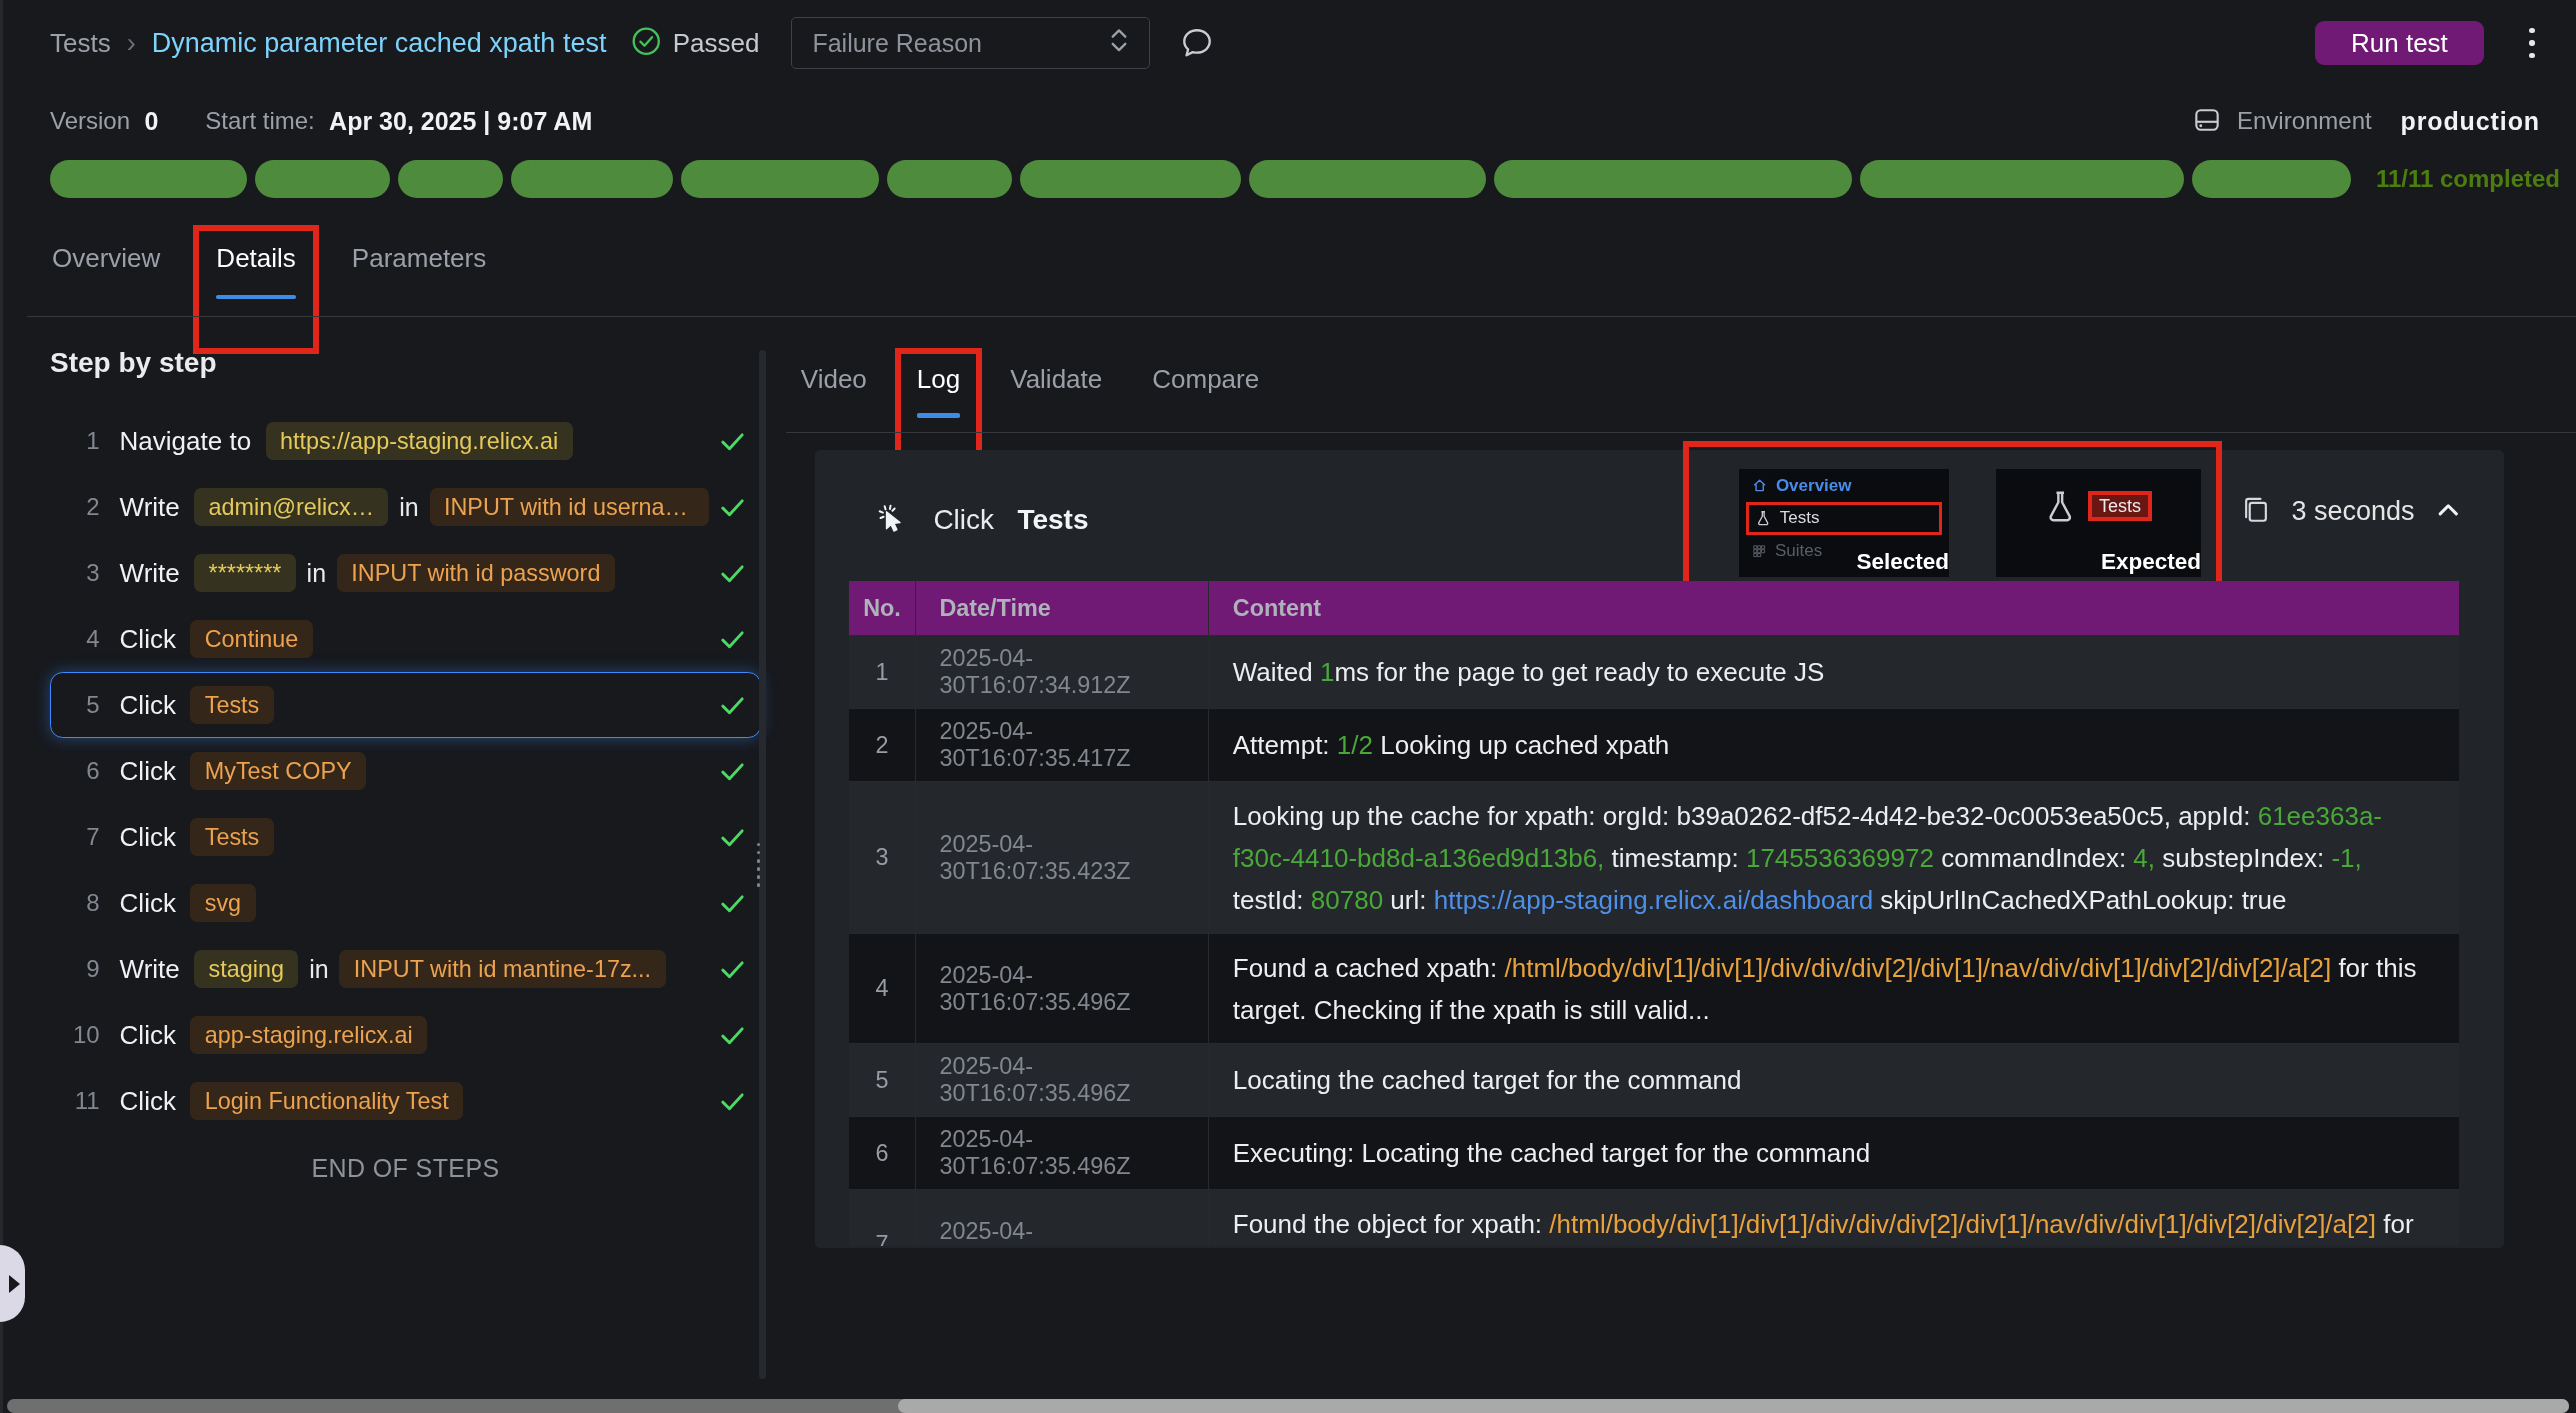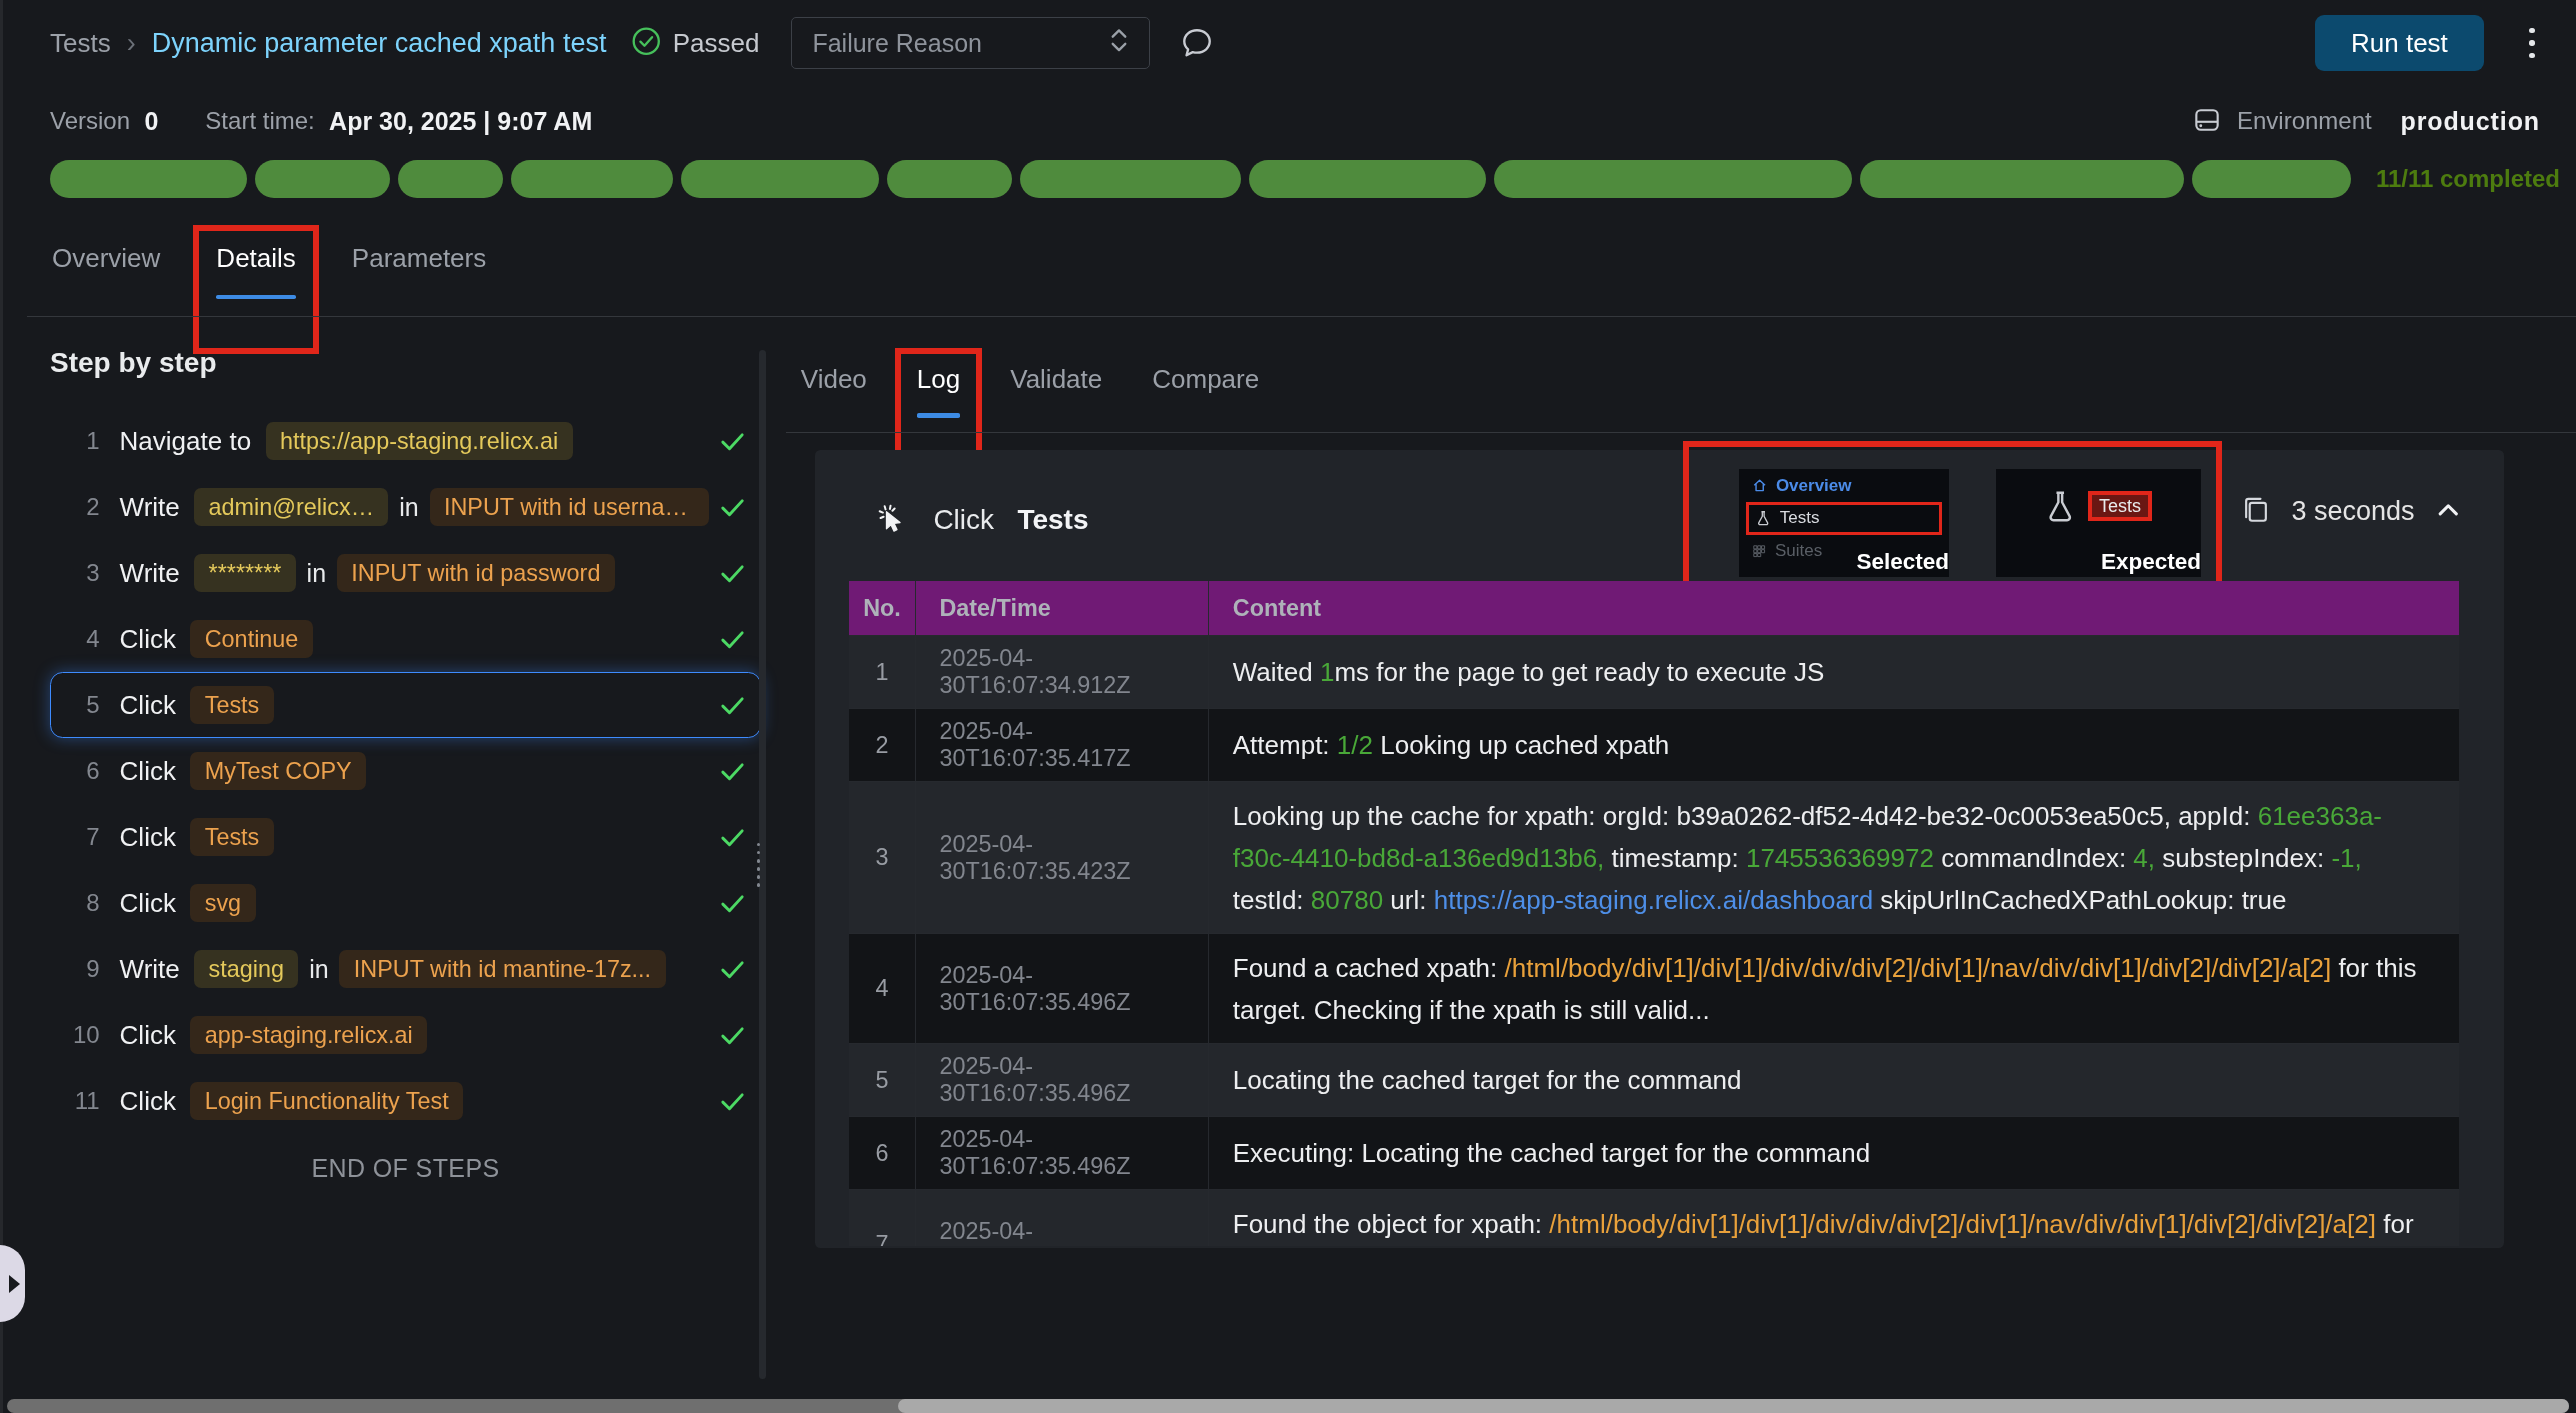--- a/index.html
+++ b/index.html
@@ -12,21 +12,21 @@
   .crumb{font-size:26px;color:#9CA1A9;}
   .crumb-sep{font-size:27px;color:#6B7078;margin:0 16px;}
   .page-title{font-size:27px;color:#7dd3fc;font-weight:500;}
   .status{display:flex;align-items:center;gap:10.8px;margin-left:25px;}
   .status-label{font-size:26px;color:#C6C9CF;}
   .failure-select{margin-left:32px;width:359px;height:52px;border:1.8px solid #3C4047;border-radius:5px;
       display:flex;align-items:center;justify-content:space-between;padding:0 20px;box-sizing:border-box;}
   .failure-select span{font-size:25px;color:#8E939B;}
   .comment-btn{margin-left:27px;display:flex;align-items:center;}
   .spacer{flex:1;}
-  .run-btn{height:56px;padding:0 36px;background:#0c4a6e;border-radius:9px;display:flex;align-items:center;
+  .run-btn{height:44px;padding:0 36px;background:#701a75;border-radius:9px;display:flex;align-items:center;
       font-size:26px;color:#fff;font-weight:500;}
   .kebab{display:flex;flex-direction:column;gap:7.2px;margin-left:40px;padding:5.4px;}
   .kebab i{width:5.4px;height:5.4px;border-radius:50%;background:#E4E6E9;}
 
   
   .metabar{display:flex;align-items:center;height:70px;padding:0 36px 0 50px;}
   .m-label{font-size:24px;color:#9CA1A9;}
   .m-value{font-size:25px;color:#F1F2F4;font-weight:700;margin-left:14.4px;}
   .m-start{margin-left:47px;}
   .env{margin-left:auto;display:flex;align-items:center;gap:14.4px;}

